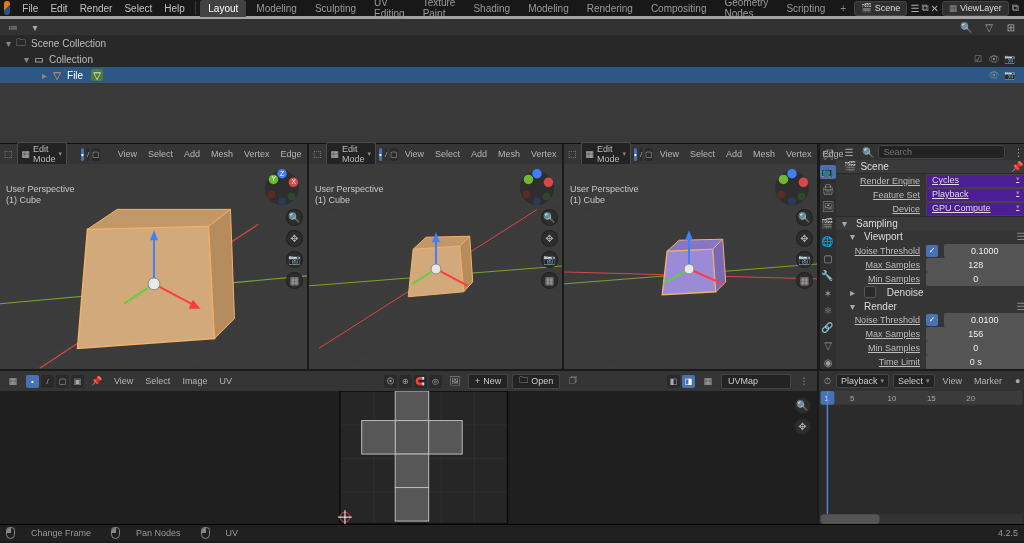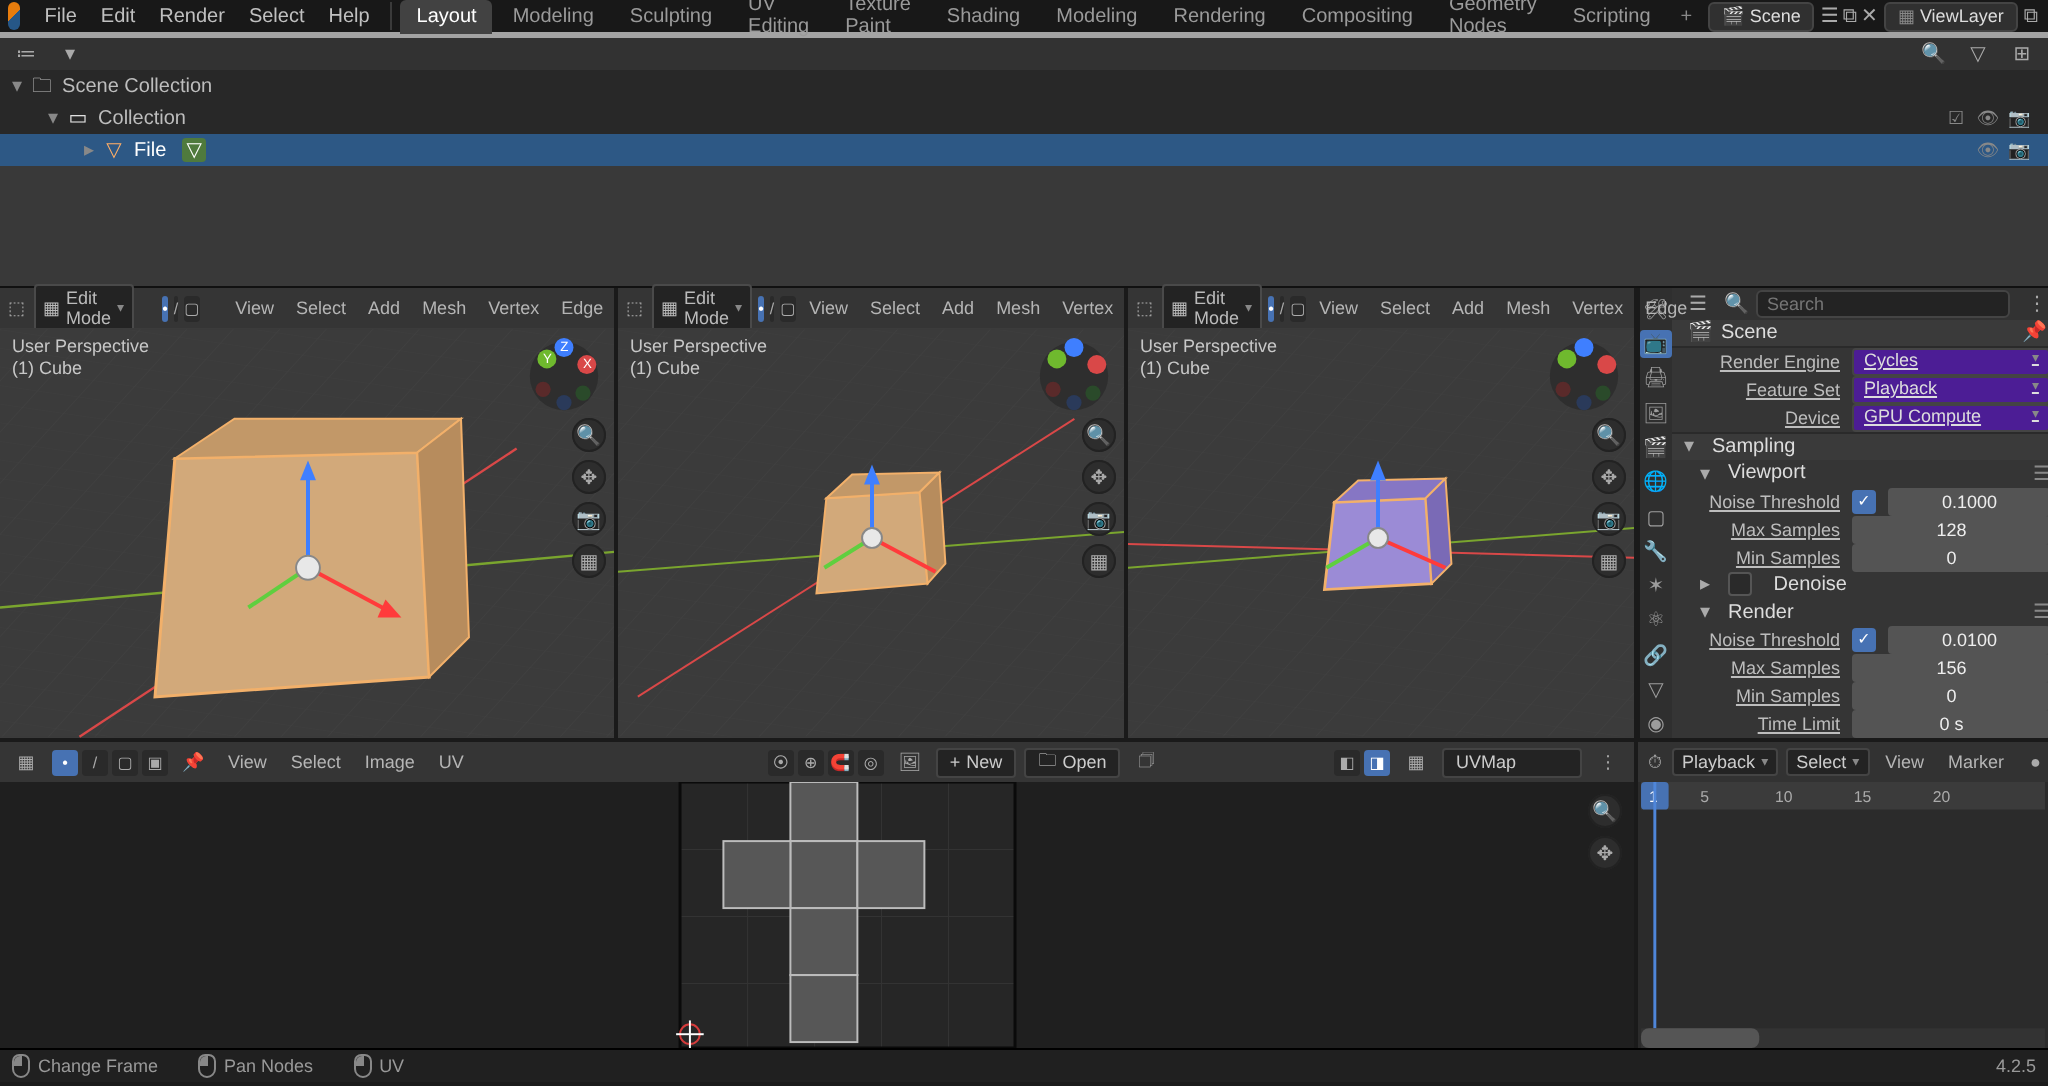--- a/index.html
+++ b/index.html
@@ -35,21 +35,21 @@
   
   .middle { height:225px; display:flex; }
   .vp { position:relative; border-right:2px solid #1a1a1a; background:#393939; display:flex; flex-direction:column; }
   .vp-head { height:20px; background:#353535; display:flex; align-items:center; padding:0 3px; color:#bbb; font-size:9px; gap:3px; }
   .vp-head .mode { background:#232323; border:1px solid #4a4a4a; border-radius:2px; padding:1px 4px; display:flex; align-items:center; gap:3px; }
   .sq { width:13px; height:13px; border-radius:2px; display:flex; align-items:center; justify-content:center; font-size:8px; }
   .sq.active { background:#4772b3; color:#fff; }
   .sq.dark { background:#2a2a2a; color:#aaa; }
   .vp-menu { padding:0 4px; color:#b5b5b5; }
   .vp-canvas { flex:1; position:relative; overflow:hidden; background:#3b3b3b; }
-  .vp-label { position:absolute; left:6px; top:4px; color:#c8c8c8; font-size:9px; line-height:1.25; }
+  .vp-label { position:absolute; left:6px; top:20px; color:#c8c8c8; font-size:9px; line-height:1.25; }
   .rt-tools { position:absolute; right:4px; top:45px; display:flex; flex-direction:column; gap:4px; }
   .rt-tools .c { width:17px; height:17px; border-radius:50%; background:#2d2d2d; color:#aaa; display:flex; align-items:center; justify-content:center; font-size:10px; box-shadow:0 0 0 1px #222 inset; }
   svg.scene { position:absolute; inset:0; width:100%; height:100%; }
   .axis-gizmo { position:absolute; right:6px; top:5px; width:38px; height:38px; }
   .axis-gizmo circle.bg { fill:#2e2e2e; }
   .axis-gizmo text { font-size:7px; fill:#fff; }
 
   
   .props { width:205px; background:#353535; border-left:1px solid #1a1a1a; display:flex; }
   .props-tabs { width:20px; background:#2f2f2f; display:flex; flex-direction:column; align-items:center; padding-top:4px; gap:4px; }
@@ -78,21 +78,21 @@
   .uv-canvas { flex:1; position:relative; overflow:hidden; background:#1f1f1f; }
   svg.uvscene { position:absolute; inset:0; width:100%; height:100%; }
   .dope { width:205px; background:#353535; display:flex; flex-direction:column; }
   .dope-head { height:20px; background:#323232; display:flex; align-items:center; padding:0 4px; gap:4px; font-size:9px; }
   .dope-head .dd { background:#232323; border:1px solid #444; border-radius:2px; padding:1px 4px; color:#ccc; display:flex; align-items:center; gap:3px; height:14px; }
   .timeline { flex:1; position:relative; background:#2b2b2b; }
   .timeline svg { position:absolute; inset:0; width:100%; height:100%; }
 
   
   .status { height:17px; background:#202020; border-top:1px solid #000; display:flex; align-items:center; padding:0 6px; gap:20px; color:#999; font-size:9px; }
-  .status .hint { display:flex; align-items:center; gap:4px; }
+  .status .hint { display:flex; align-items:center; gap:16px; }
   .status .mouse { width:9px; height:12px; border:1px solid #888; border-radius:4px 4px 5px 5px; position:relative; }
   .status .mouse::before { content:""; position:absolute; left:0; top:0; width:4px; height:5px; background:#888; border-radius:3px 0 0 0; }
   .status .ver { margin-left:auto; }
 
   .chev { font-size:7px; color:#888; }
 </style>
 </head>
 <body>
 
 <div class="topbar">

